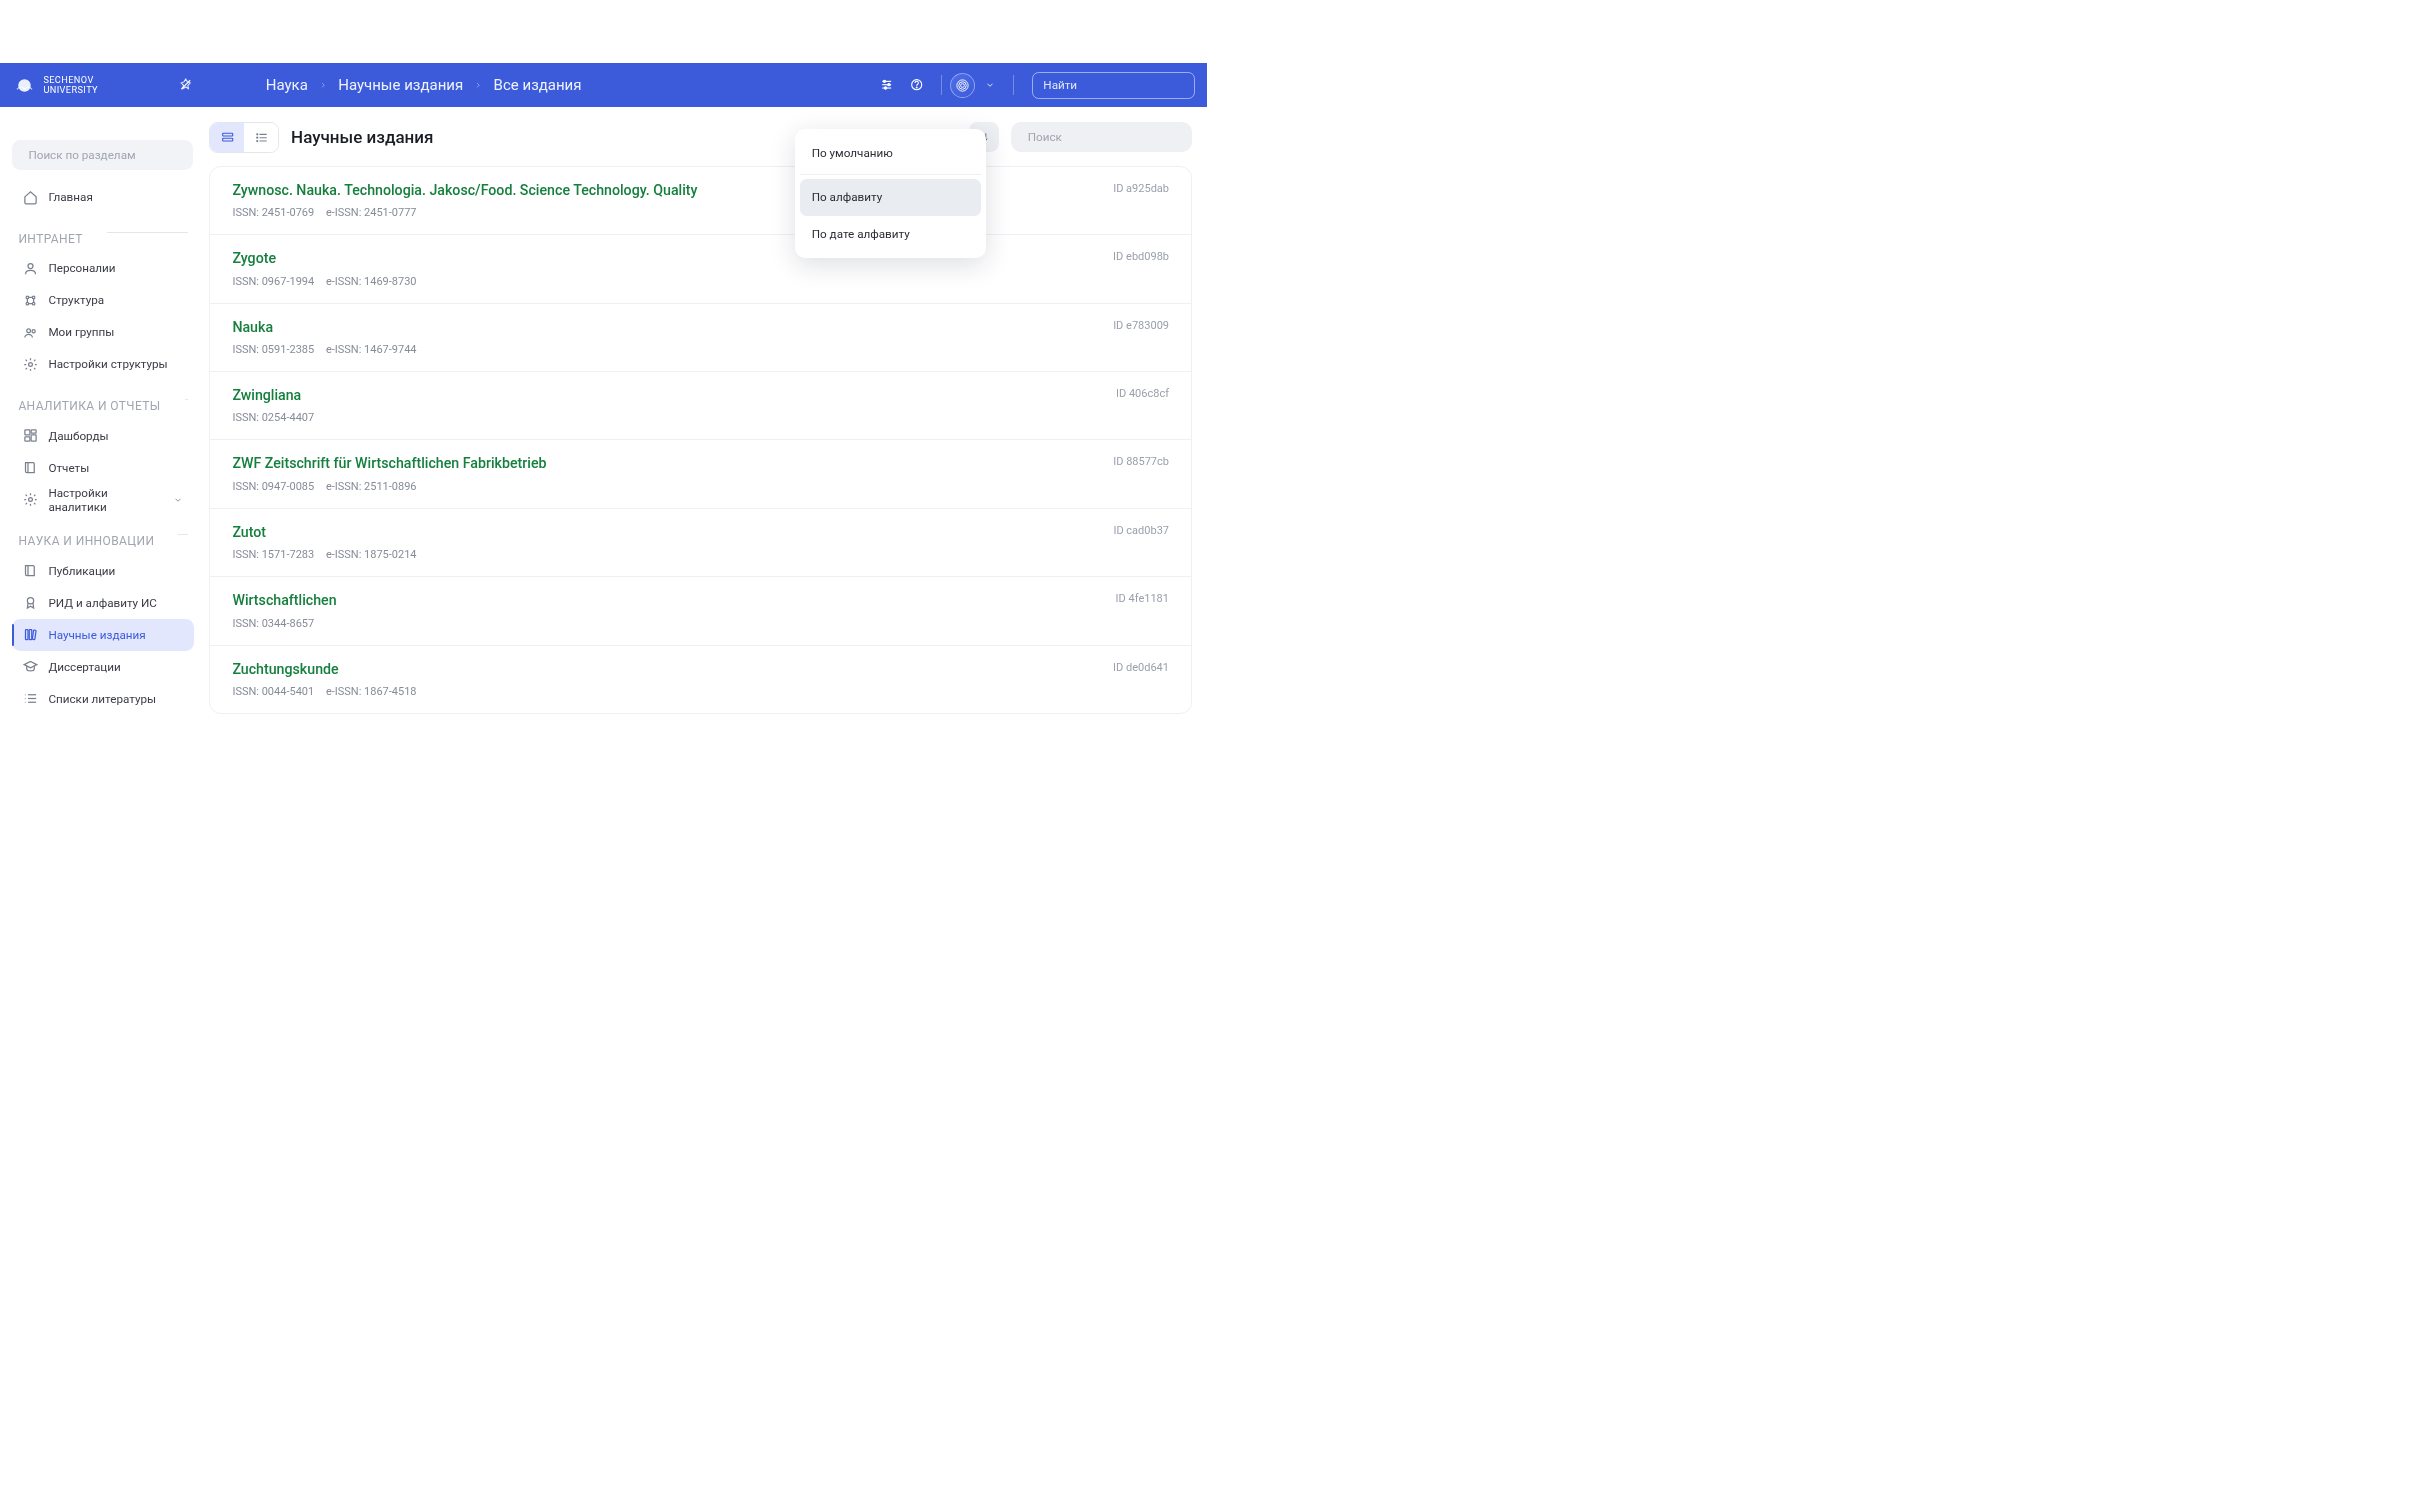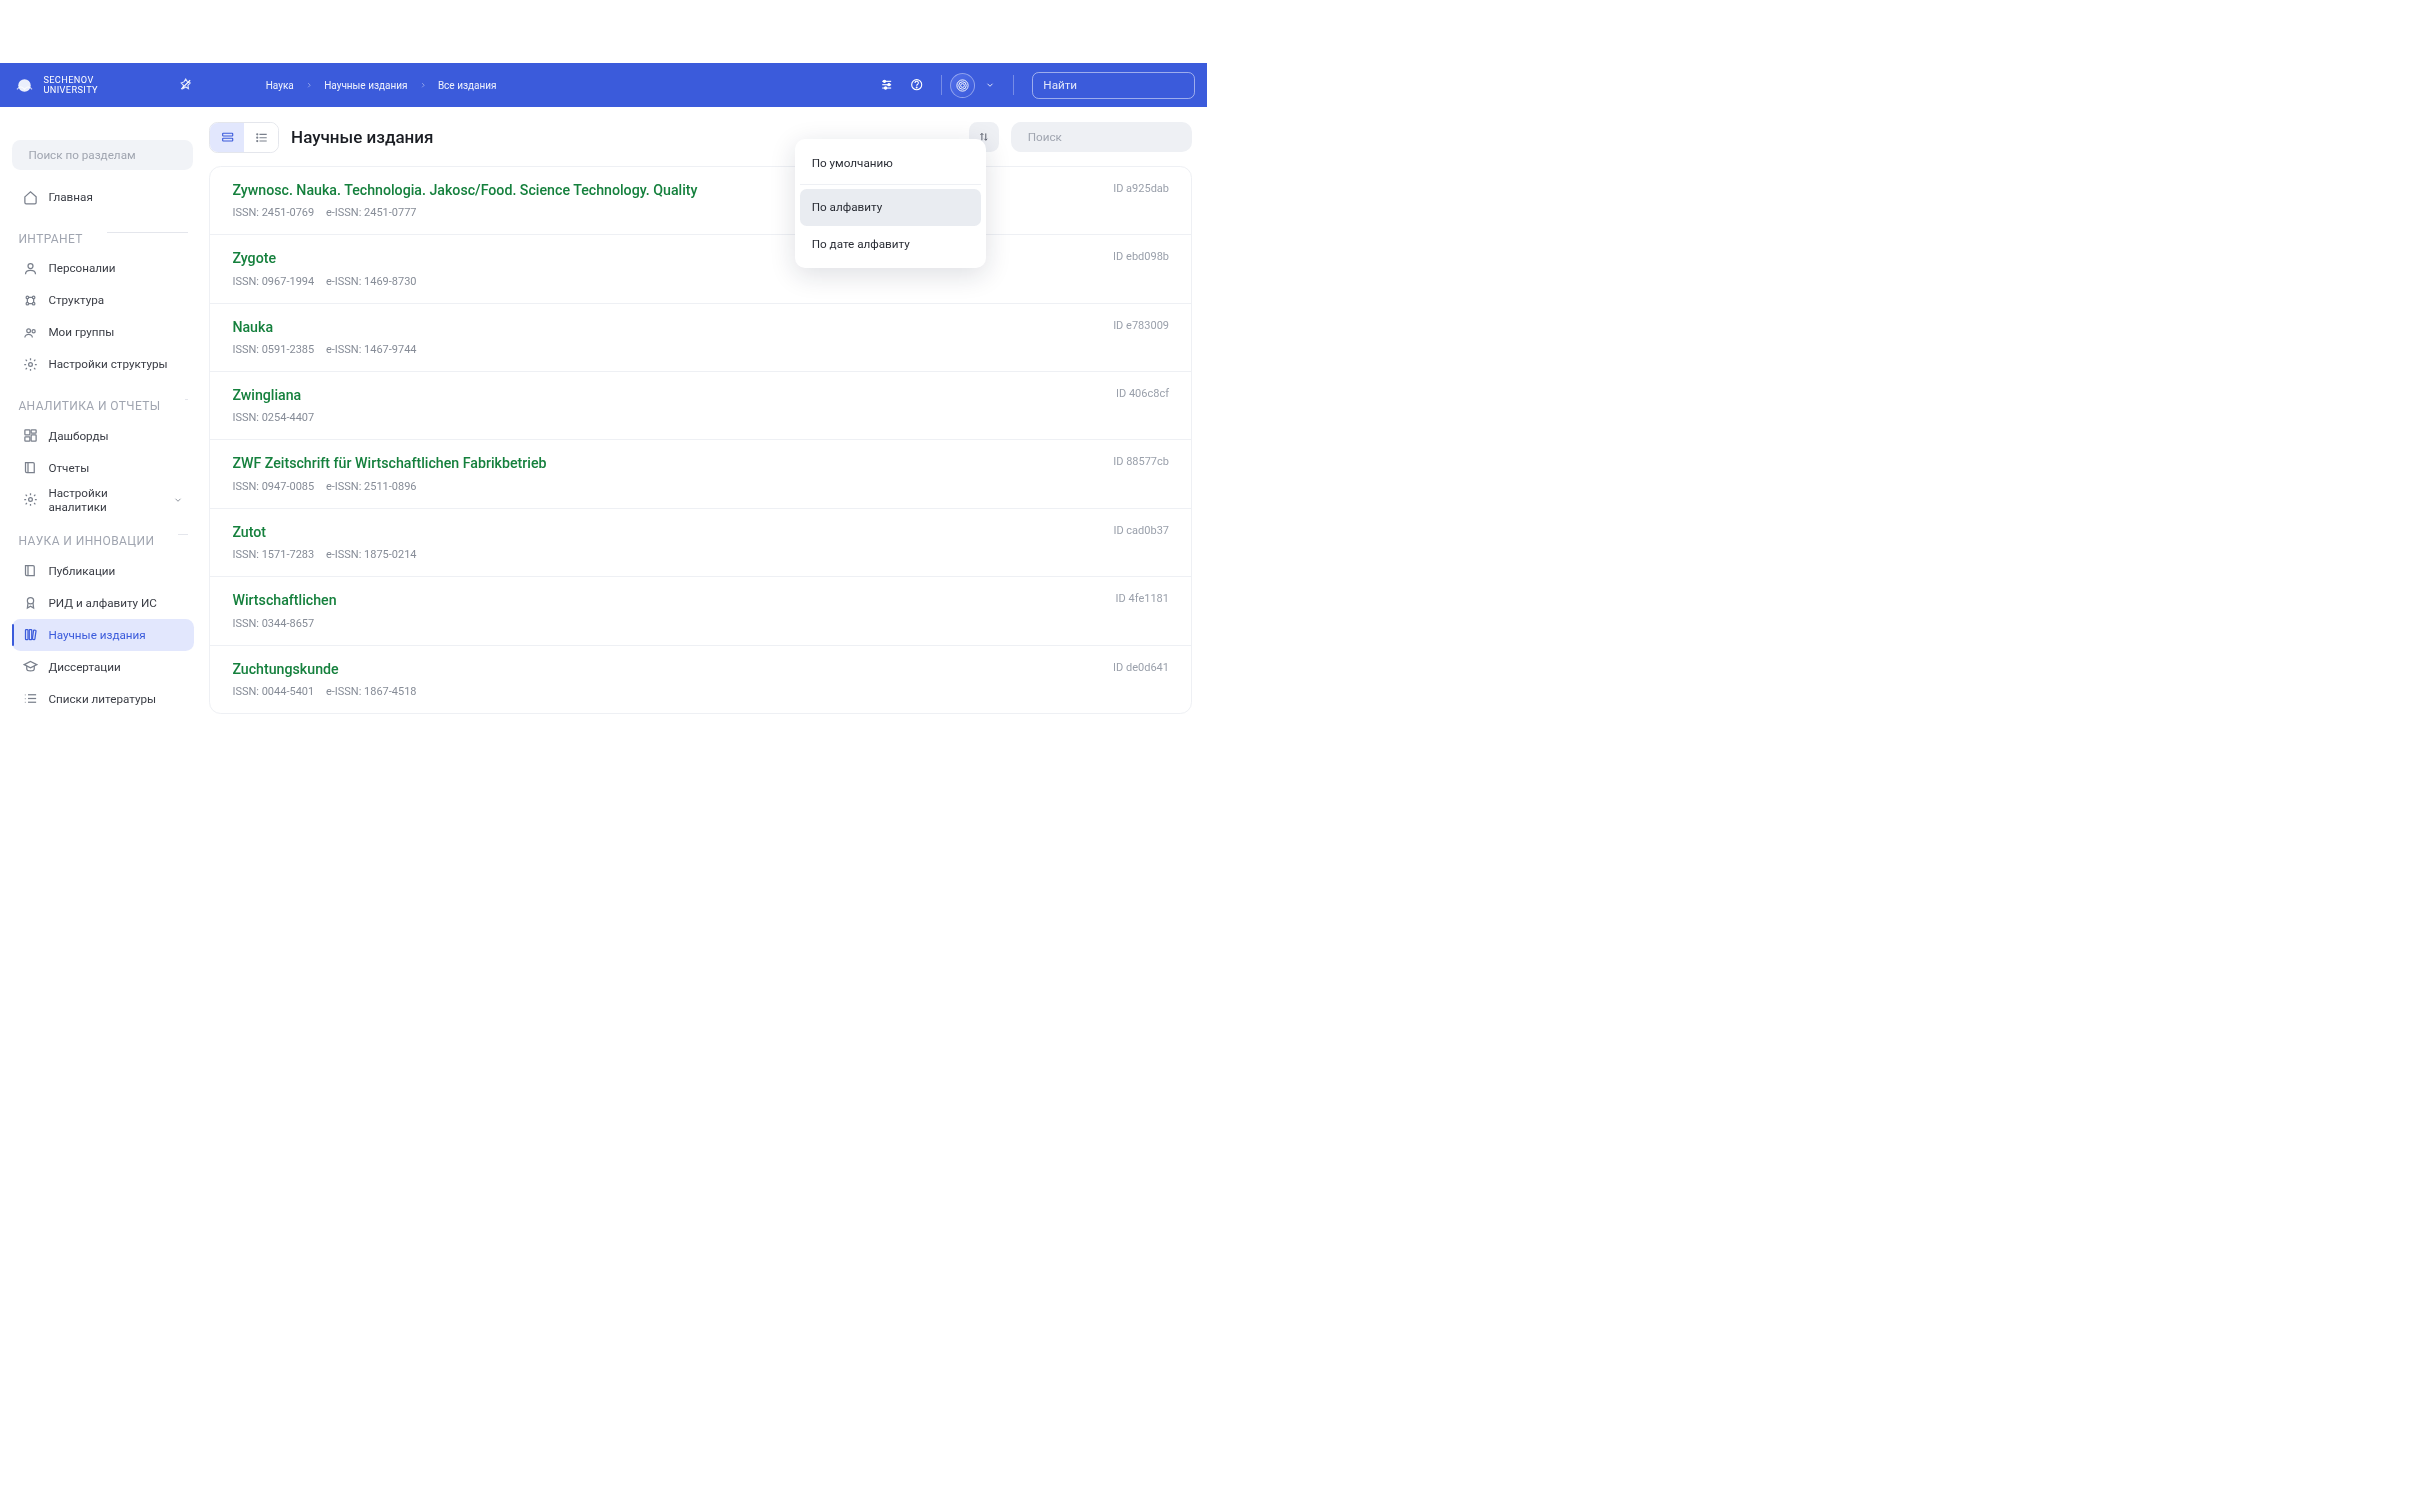--- a/index.html
+++ b/index.html
@@ -5,21 +5,21 @@
 * { margin:0; padding:0; box-sizing:border-box; font-family:-apple-system,BlinkMacSystemFont,"Segoe UI",Roboto,sans-serif; }
 body { background:#fff; width:2413px; height:1508px; overflow:hidden; }
 .scale { transform:scale(1); transform-origin:top left; width:1207px; height:754px; }
 .topgap { height:63px; background:#fff; }
 .header { height:44px; background:#3b5bdb; display:flex; align-items:center; padding:0 11.7px; color:#fff; }
 .logo { display:flex; align-items:center; gap:6.7px; width:159px; }
 .logo-svg { width:25px; height:25px; }
 .logo-text { font-size:9.2px; line-height:1.1; letter-spacing:0.4px; }
 .logo-text span { display:block; }
 .pin-btn { width:30px; height:30px; display:flex; align-items:center; justify-content:center; border-radius:6.7px; cursor:pointer; }
-.breadcrumb { display:flex; align-items:center; gap:11px; margin-left:37px; font-size:10px;padding-left:28px; }
+.breadcrumb { display:flex; align-items:center; gap:11px; margin-left:37px; font-size:15px;padding-left:28px; }
 .breadcrumb span { opacity:.92; }
 .chev { opacity:.6; }
 .spacer { flex:1; }
 .hicon { width:30px; height:30px; display:flex; align-items:center; justify-content:center; border-radius:6.7px; cursor:pointer; }
 .vdiv { width:0.8px; height:20px; background:rgba(255,255,255,.3); margin:0 8.4px; }
 .avatar { width:25px; height:25px; border-radius:50%; background:linear-gradient(135deg,#506ee8,#3b5bdb); display:flex; align-items:center; justify-content:center; border:0.8px solid rgba(255,255,255,.4); }
 .search-box { width:163px; height:27px; border:0.8px solid rgba(255,255,255,.5); border-radius:6.7px; display:flex; align-items:center; padding:0 10px; margin-left:10px; }
 .search-box input { flex:1; background:none; border:none; outline:none; color:#fff; font-size:11.7px; }
 .search-box input::placeholder { color:rgba(255,255,255,.85); }
 .body { display:flex; height:calc(100% - 107px); }
@@ -46,21 +46,21 @@
 .tsearch { width:181px; height:30px; background:#eef0f4; border-radius:10px; display:flex; padding:0 10px; gap:6.7px; }
 .tsearch input { flex:1; background:none; border:none; outline:none; font-size:11.7px; }
 .tsearch input::placeholder { color:#a0a5b0; }
 .list { background:#fff; border:0.8px solid #eef0f4; border-radius:11.7px; }
 .row { padding:15px 22px; border-bottom:0.8px solid #eef0f4; display:flex; flex-direction:column; gap:8.4px; position:relative; }
 .row:last-child { border-bottom:none; }
 .row-head { display:flex; justify-content:space-between; align-items:flex-start; }
 .row-title { font-size:14.2px; font-weight:500; color:#15803d; }
 .row-id { font-size:11px; color:#9aa0ab; }
 .row-meta { display:flex; gap:11.7px; font-size:11px; color:#868c97; }
-.dropdown { position:absolute; top:32px; right:221px; width:191px; background:#fff; border-radius:10px; box-shadow:0 6.7px 27px rgba(20,30,60,.14); padding:5px; z-index:10; }
+.dropdown { position:absolute; top:22px; right:221px; width:191px; background:#fff; border-radius:10px; box-shadow:0 6.7px 27px rgba(20,30,60,.14); padding:5px; z-index:10; }
 .ditem { height:37px; display:flex; align-items:center; padding:0 11.7px; font-size:11.7px; color:#2a2d35; border-radius:6.7px; cursor:pointer; }
 .ditem.sel { background:#e9ecf1; }
 .dsep { height:0.8px; background:#eef0f4; margin:3.4px 0; }
 svg { display:block; }
 </style>
 </head>
 <body>
 
 <div class="scale">
 <div class="topgap"></div>

